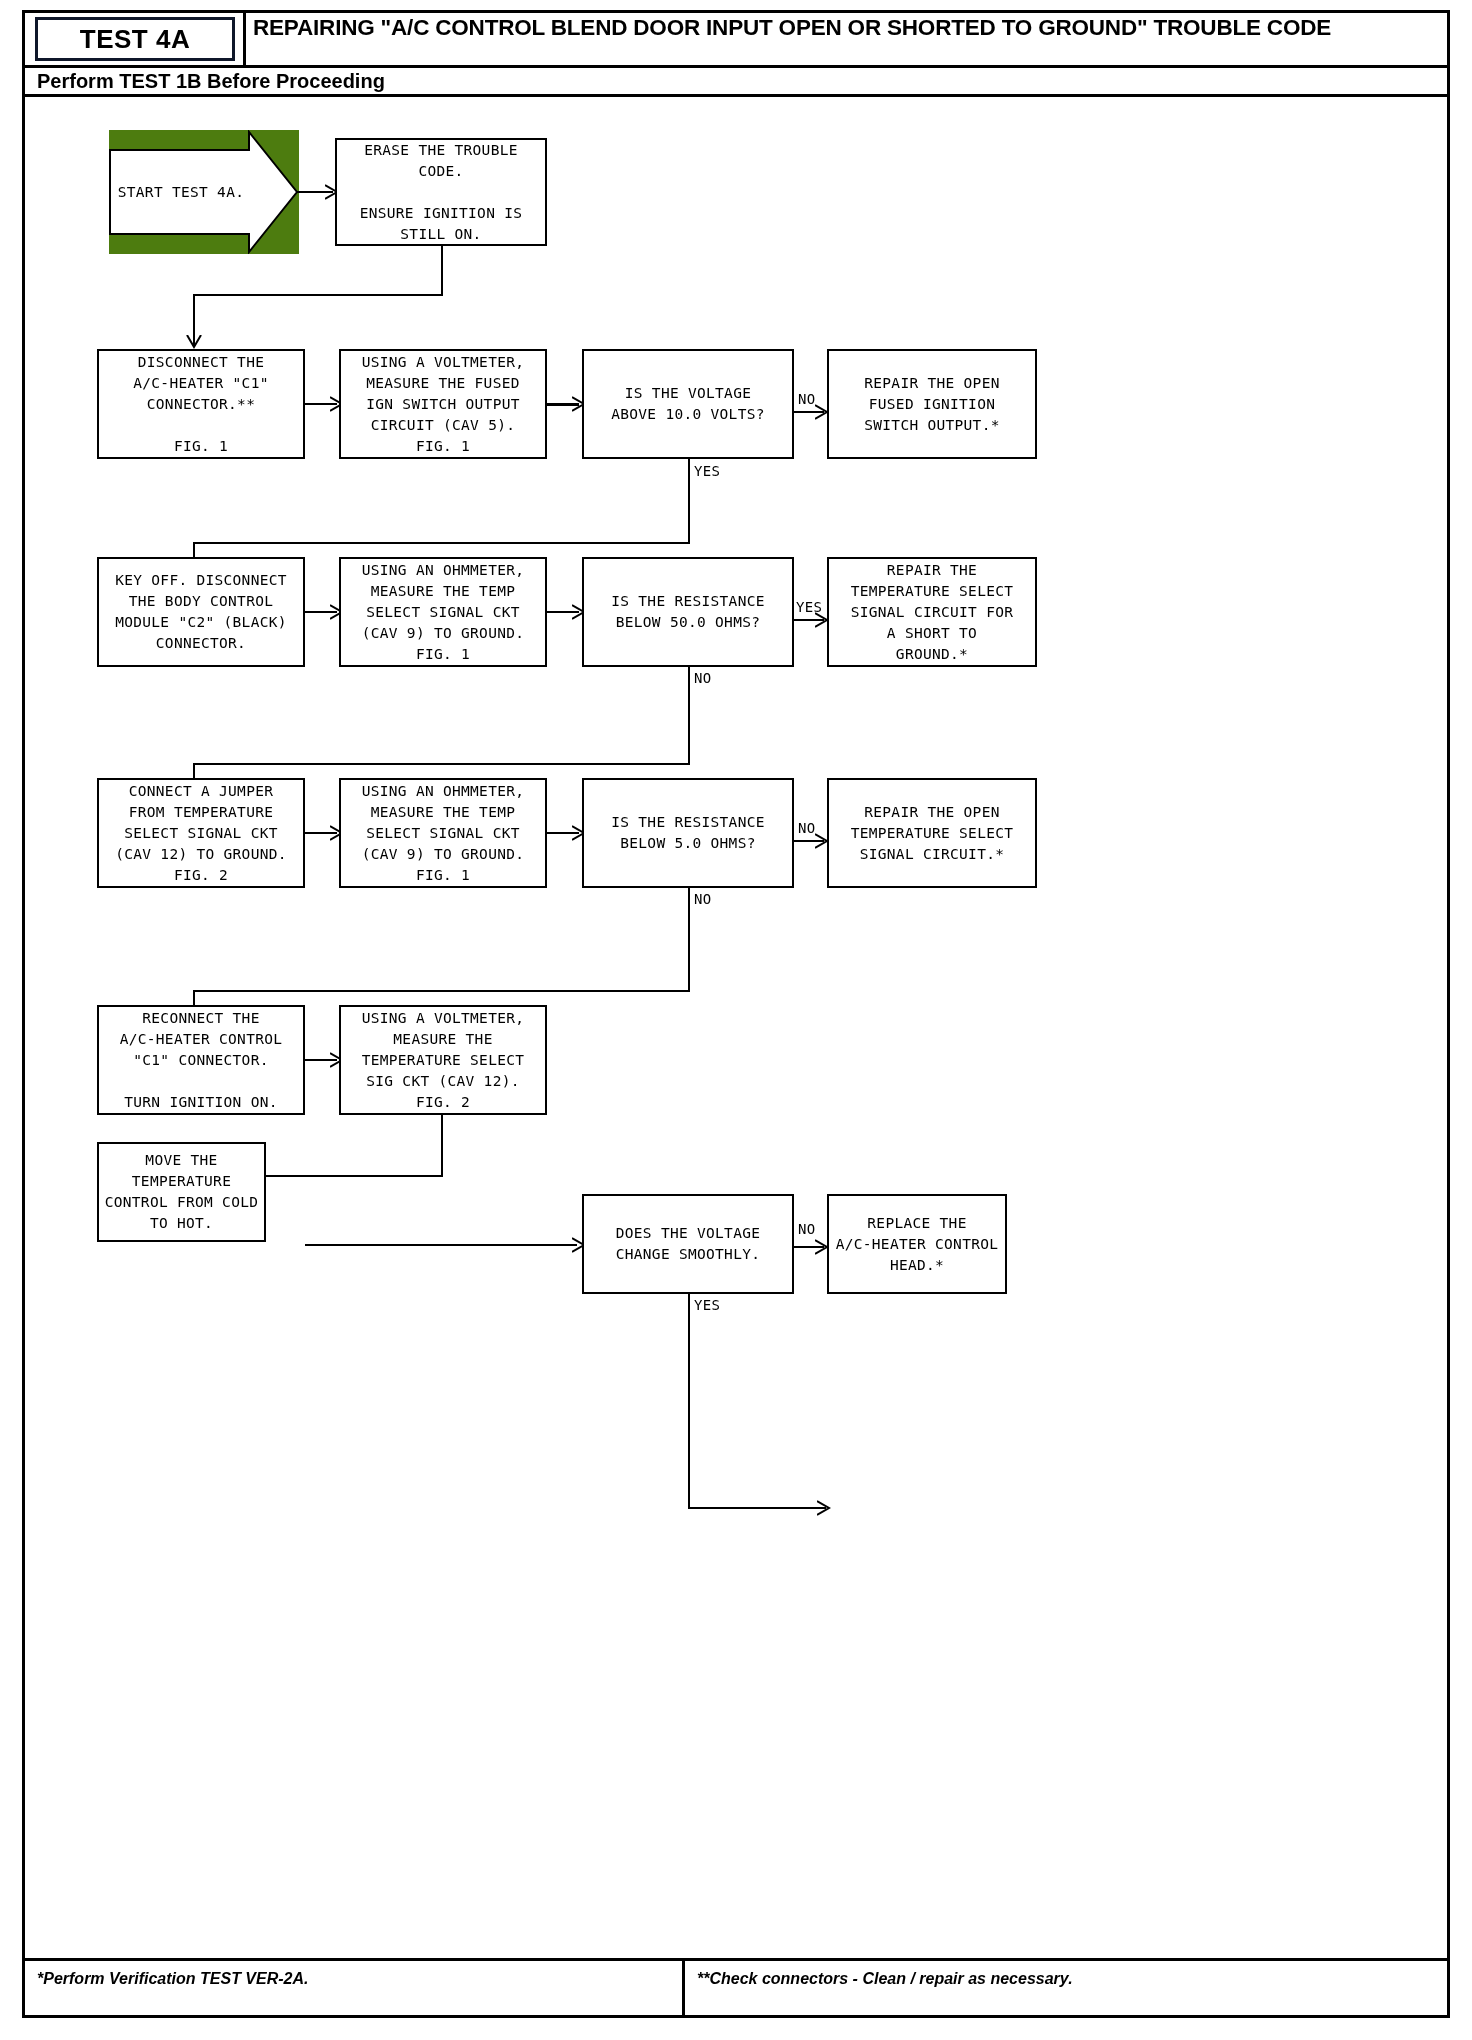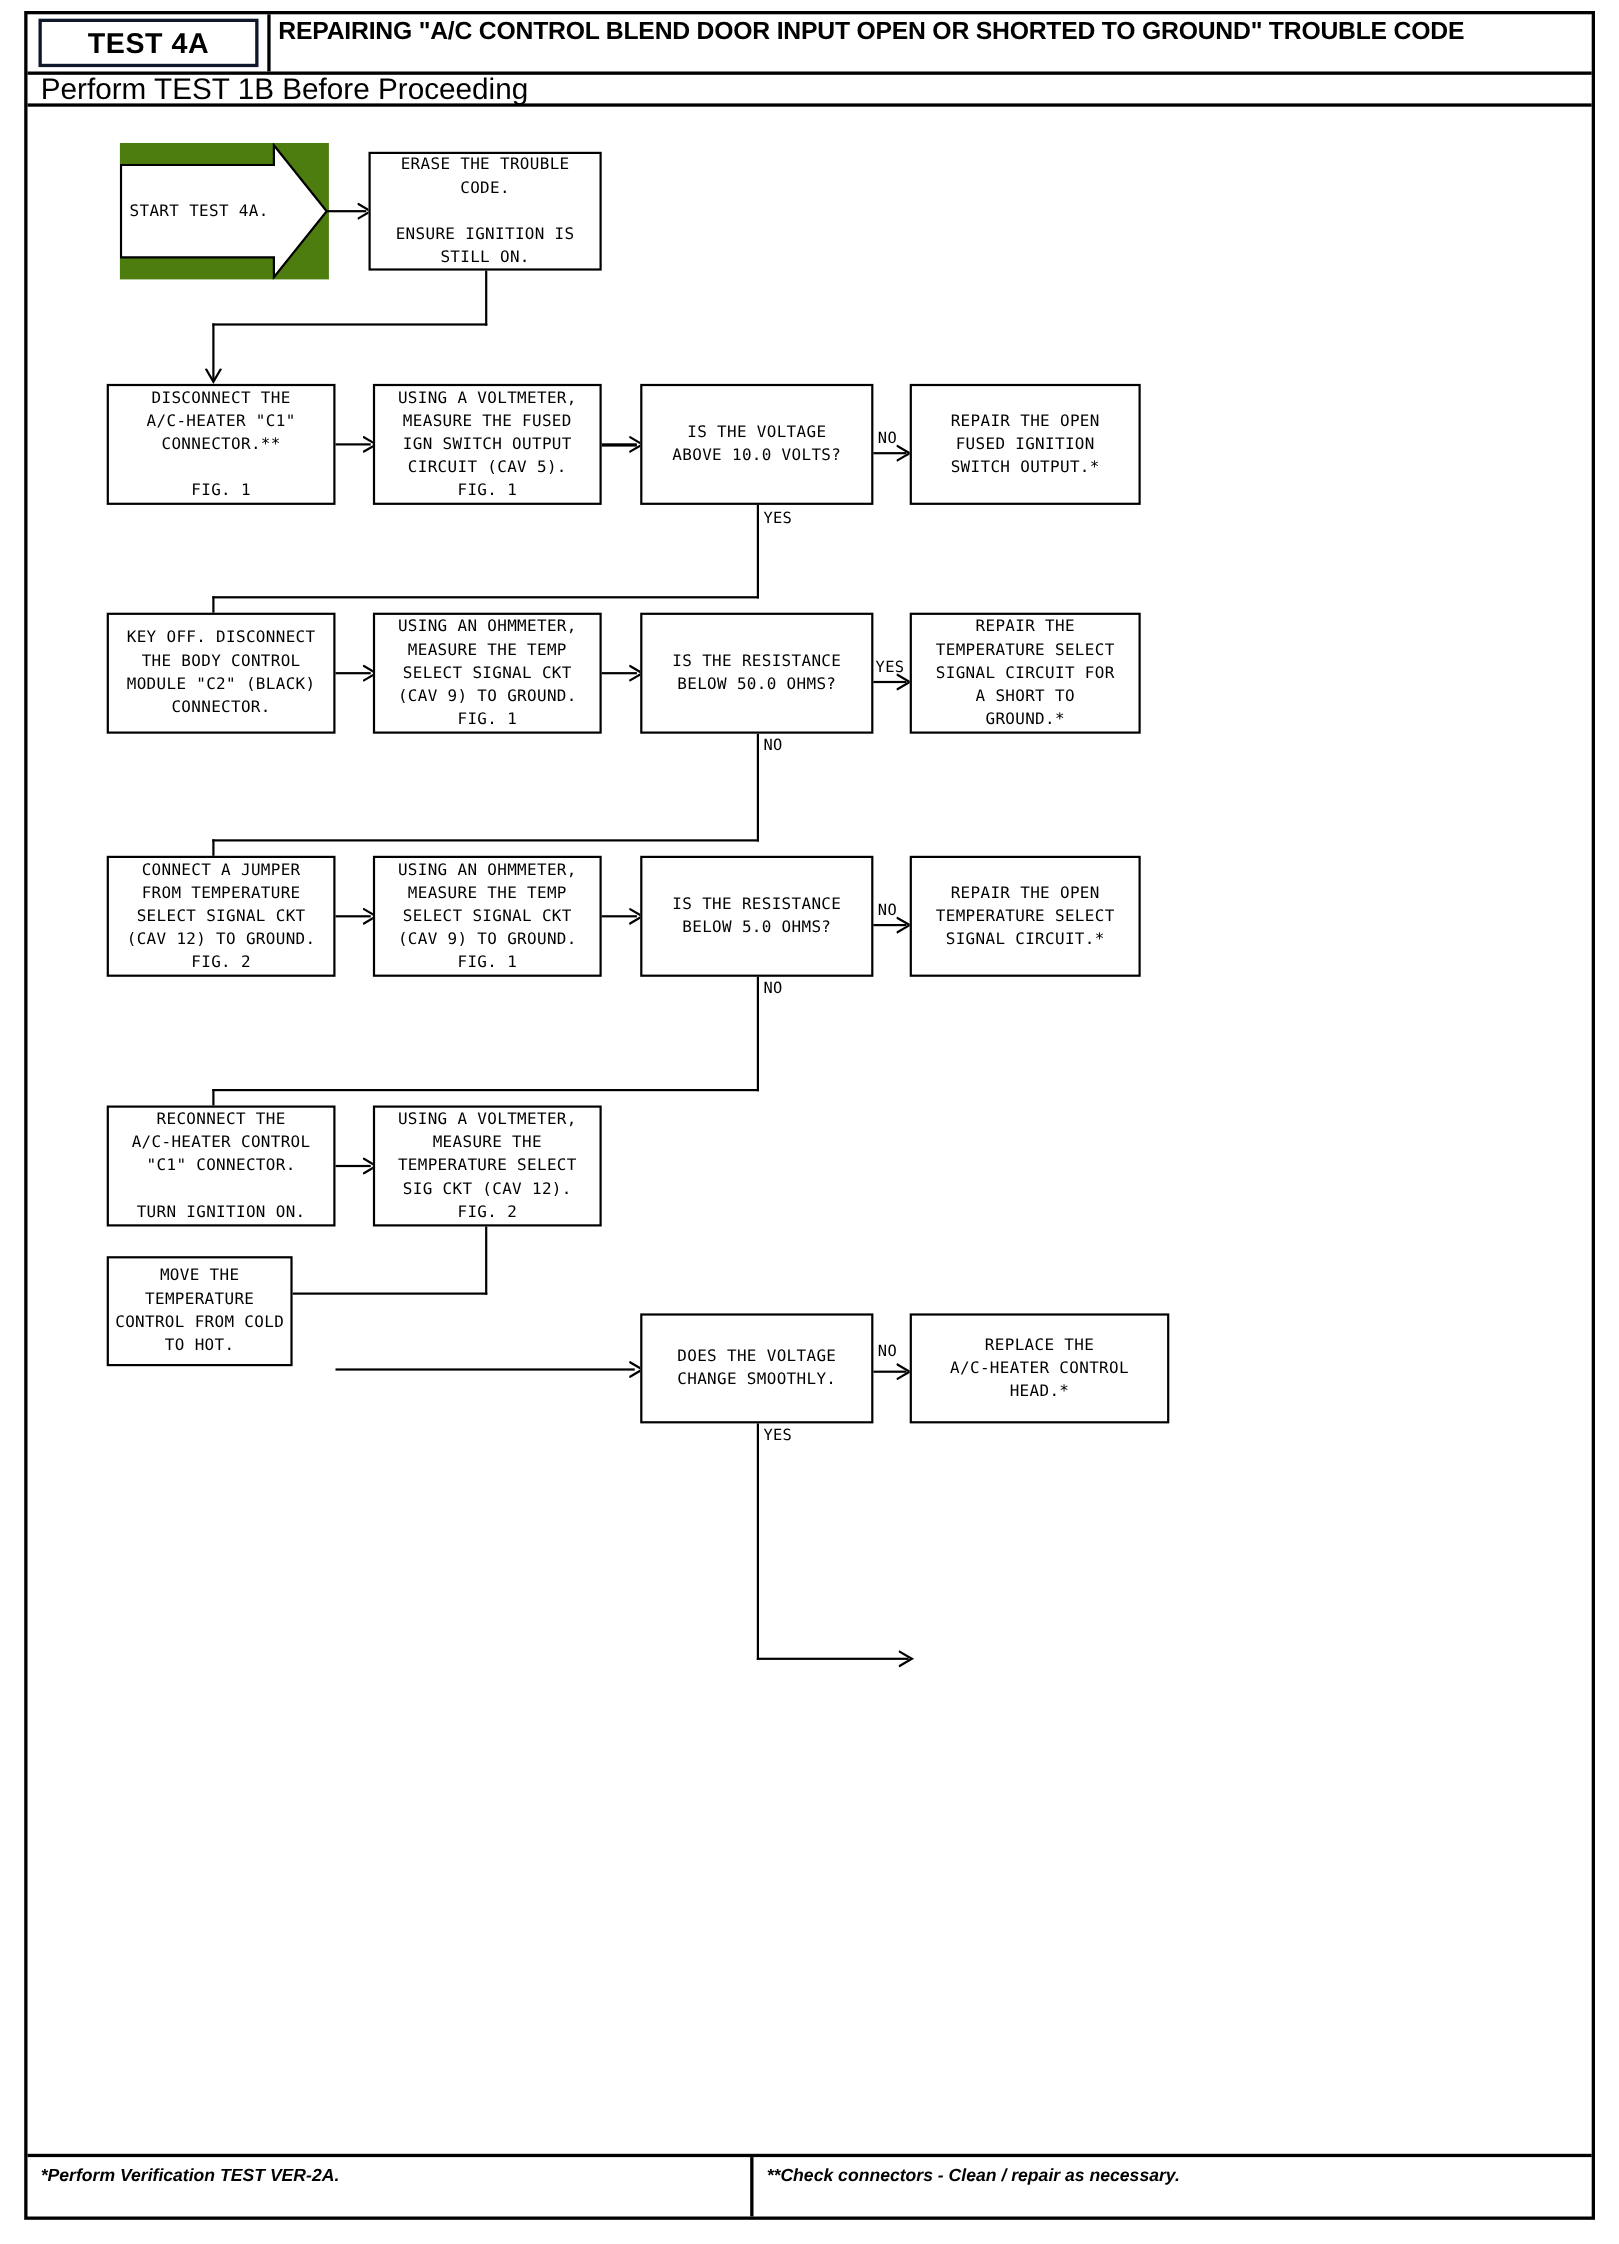--- a/index.html
+++ b/index.html
@@ -76,22 +76,22 @@
     left: 0;
     top: 52px;
     width: 1422px;
     height: 3px;
     background: #000;
   }
   .header-sub {
     position: absolute;
     left: 12px;
     top: 55px;
-    font-weight: normal;
-    font-size: 27px;
+    font-weight: bold;
+    font-size: 20px;
     line-height: 26px;
   }
   .header-divider {
     position: absolute;
     left: 0;
     top: 81px;
     width: 1422px;
     height: 3px;
     background: #000;
   }
@@ -458,21 +458,21 @@
 CHANGE SMOOTHLY.</div>
 
     <div class="blabel" style="left:772px; top:1125px;">NO</div>
     <div class="ln lnh" style="left:769px; top:1150px; width:30px; height:2px;"></div>
     <div class="ah" style="left:790px; top:1143px;">
       <svg width="14" height="16" viewBox="0 0 14 16">
           <path d="M0,1 L12,8 L0,15" fill="none" stroke="#000" stroke-width="2"></path>
         </svg>
     </div>
 
-    <div class="node" style="left:802px; top:1098px; width:236px; height:100px;">REPLACE THE
+    <div class="node" style="left:802px; top:1098px; width:180px; height:100px;">REPLACE THE
 A/C-HEATER CONTROL
 HEAD.*</div>
 
     <div class="ln lnv" style="left:663px; top:1198px; width:2px; height:215px;"></div>
     <div class="blabel" style="left:668px; top:1201px;">YES</div>
     <div class="ln lnh" style="left:663px; top:1411px; width:138px; height:2px;"></div>
     <div class="ah" style="left:792px; top:1404px;">
       <svg width="14" height="16" viewBox="0 0 14 16">
           <path d="M0,1 L12,8 L0,15" fill="none" stroke="#000" stroke-width="2"></path>
         </svg>

